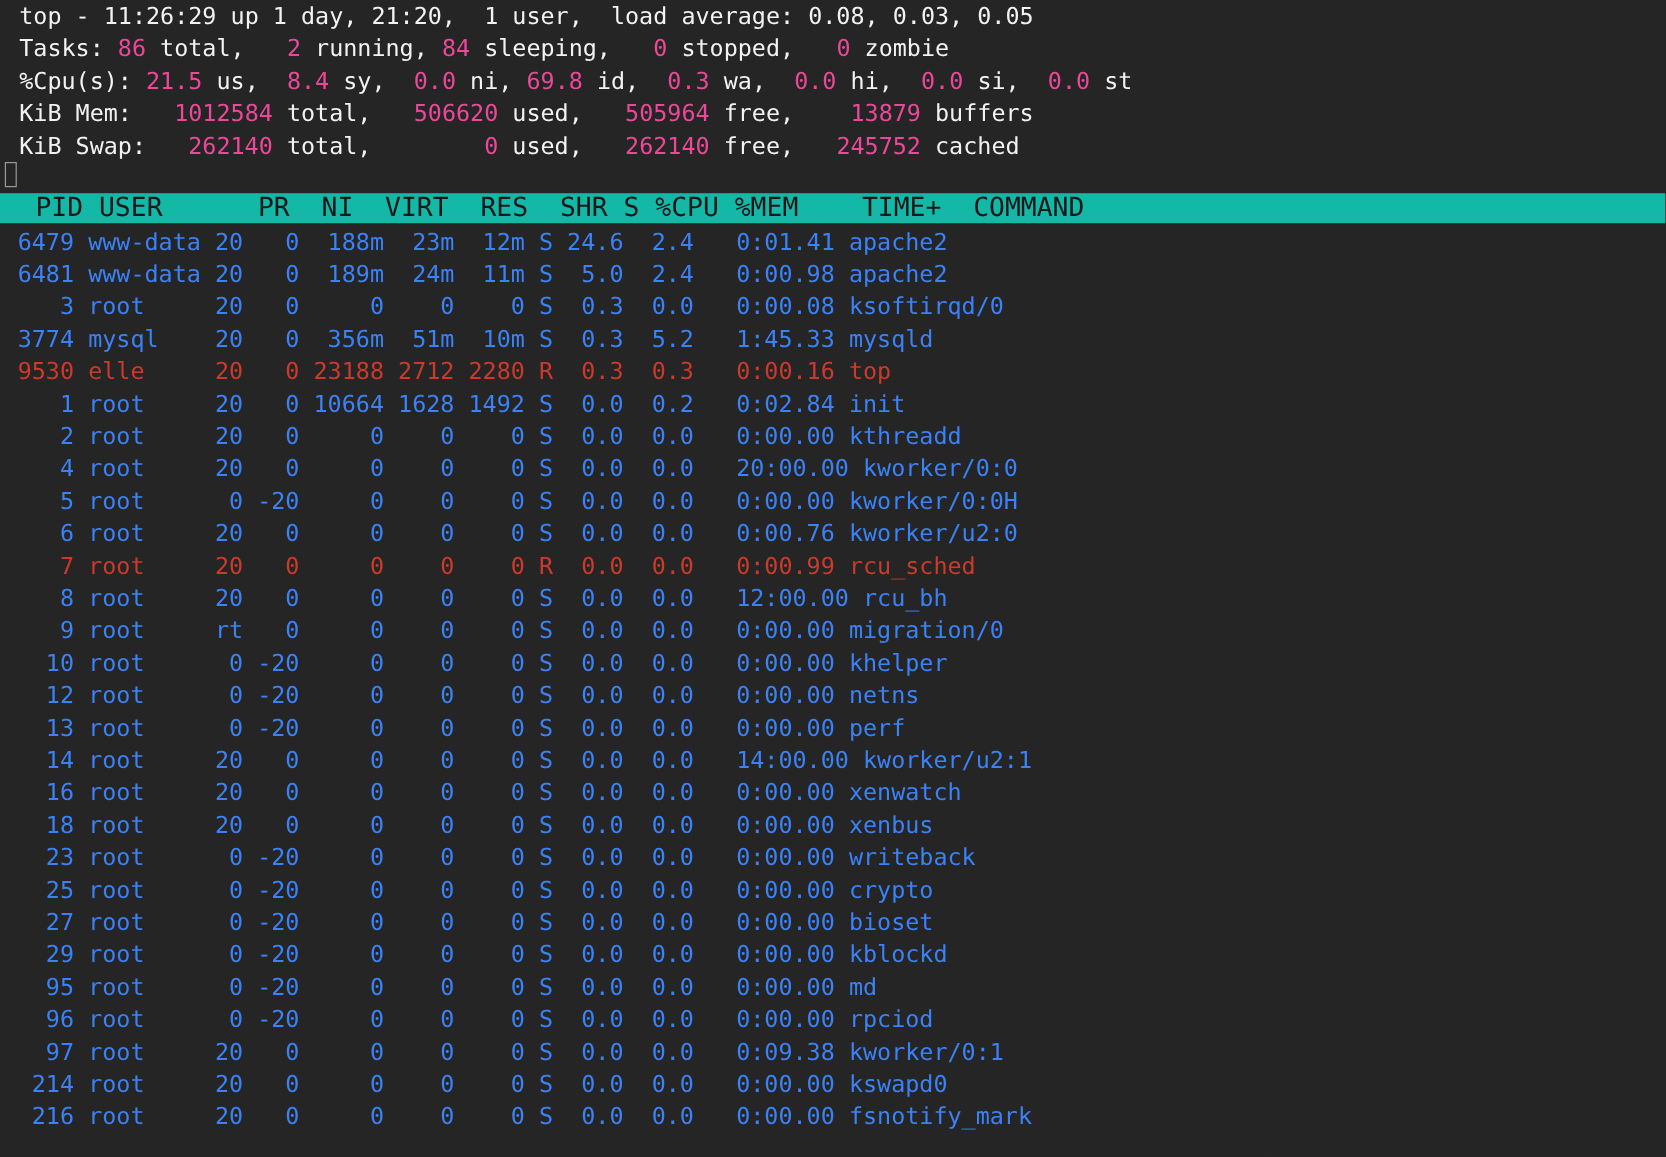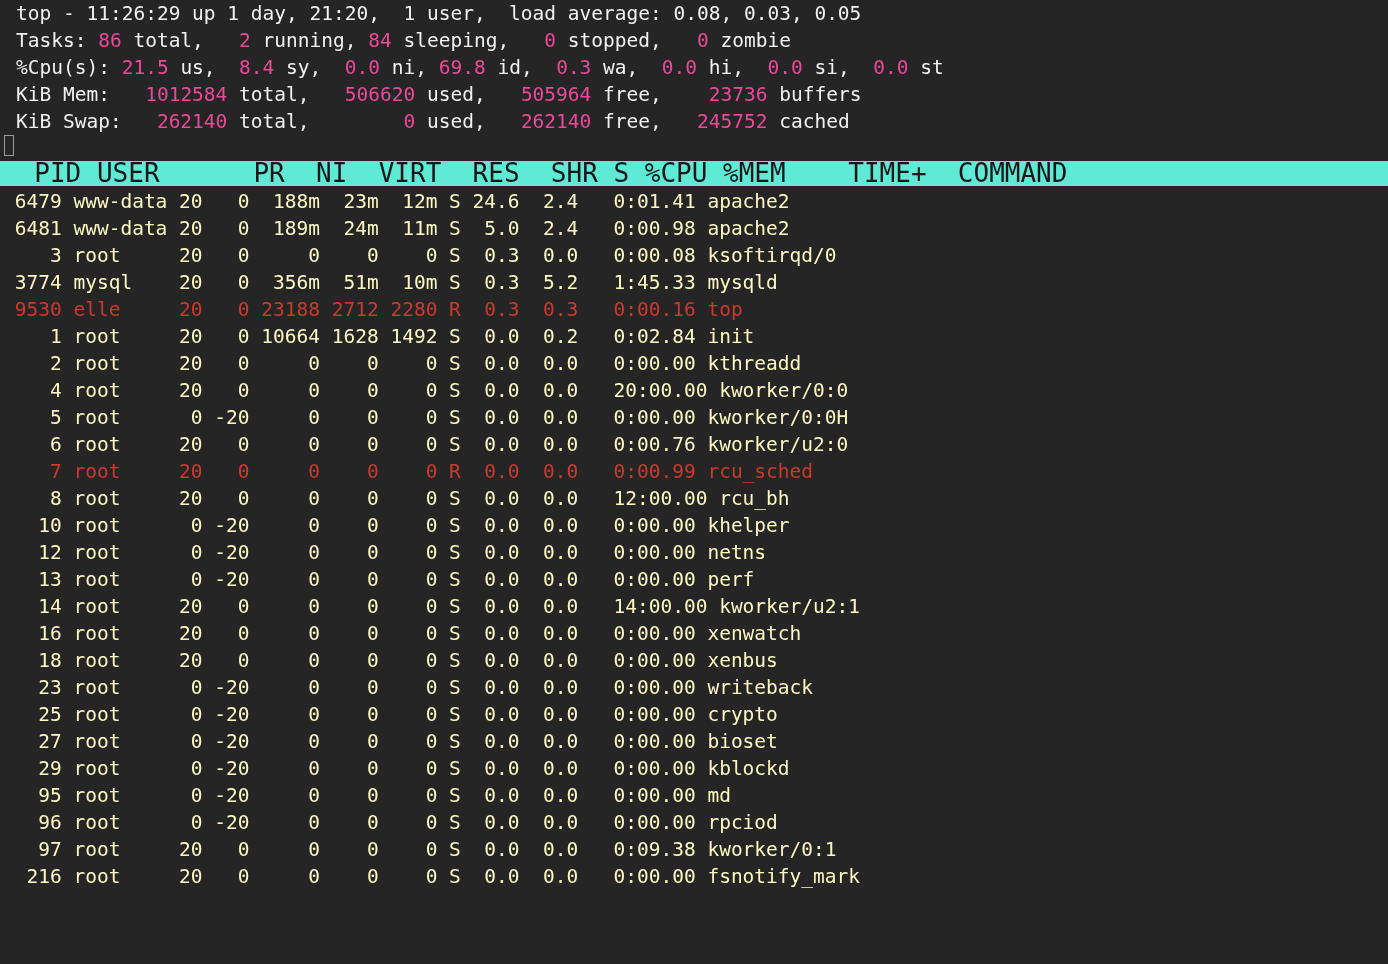--- a/index.html
+++ b/index.html
@@ -58,61 +58,61 @@
     box-sizing: border-box;
   }
 
   
   #colhdr {
     position: absolute;
     top: 161px; left: 0;
     width: 1388px;
     height: 25px;
     line-height: 25px;
-    background: #5eead4;
+    background: #14b8a6;
     color: #17171a;
-    font-size: 26px;
+    font-size: 22px;
     white-space: pre;
     padding-left: 3px;
     box-sizing: border-box;
     font-family: "DejaVu Sans Mono", "Liberation Mono", monospace;
   }
 
   
   #proclist {
     position: absolute;
     top: 188px; left: 0;
     width: 1388px;
   }
   .prow {
     height: 27px;
     line-height: 27px;
     font-size: 19.5px;
     white-space: pre;
     padding-left: 3px;
     box-sizing: border-box;
-    color: #fef9c3;
+    color: #3b82f6;
     font-family: "DejaVu Sans Mono", "Liberation Mono", monospace;
   }
   .prow.hl { color: #cc3a2c; }
 </style>
 </head>
 <body>
 
 <div id="terminal">
 
   <div id="summary">
 
     <div class="tline"><span class="w">top - </span><span class="w">11:26:29</span><span class="w"> up 1 day, 21:20, </span><span class="w"> 1 user, </span><span class="w"> load average: </span><span class="w">0.08</span><span class="w">, </span><span class="w">0.03</span><span class="w">, </span><span class="w">0.05</span></div>
 
     <div class="tline"><span class="w">Tasks: </span><span class="r">86</span><span class="w"> total, </span><span class="w">  </span><span class="r">2</span><span class="w"> running, </span><span class="r">84</span><span class="w"> sleeping, </span><span class="w">  </span><span class="r">0</span><span class="w"> stopped, </span><span class="w">  </span><span class="r">0</span><span class="w"> zombie</span></div>
 
     <div class="tline"><span class="w">%Cpu(s): </span><span class="r">21.5</span><span class="w"> us, </span><span class="w"> </span><span class="r">8.4</span><span class="w"> sy, </span><span class="w"> </span><span class="r">0.0</span><span class="w"> ni, </span><span class="r">69.8</span><span class="w"> id, </span><span class="w"> </span><span class="r">0.3</span><span class="w"> wa, </span><span class="w"> </span><span class="r">0.0</span><span class="w"> hi, </span><span class="w"> </span><span class="r">0.0</span><span class="w"> si, </span><span class="w"> </span><span class="r">0.0</span><span class="w"> st</span></div>
 
-    <div class="tline"><span class="w">KiB Mem: </span><span class="w">  </span><span class="r">1012584</span><span class="w"> total, </span><span class="w">  </span><span class="r">506620</span><span class="w"> used, </span><span class="w">  </span><span class="r">505964</span><span class="w"> free, </span><span class="w">   </span><span class="r">23736</span><span class="w"> buffers</span></div>
+    <div class="tline"><span class="w">KiB Mem: </span><span class="w">  </span><span class="r">1012584</span><span class="w"> total, </span><span class="w">  </span><span class="r">506620</span><span class="w"> used, </span><span class="w">  </span><span class="r">505964</span><span class="w"> free, </span><span class="w">   </span><span class="r">13879</span><span class="w"> buffers</span></div>
 
     <div class="tline"><span class="w">KiB Swap: </span><span class="w">  </span><span class="r">262140</span><span class="w"> total, </span><span class="w">       </span><span class="r">0</span><span class="w"> used, </span><span class="w">  </span><span class="r">262140</span><span class="w"> free, </span><span class="w">  </span><span class="r">245752</span><span class="w"> cached</span></div>
 
   </div>
 
   <div id="cursor-line">
     <div id="cursor-block"></div>
   </div>
 
   <div id="colhdr">  PID USER      PR  NI  VIRT  RES  SHR S %CPU %MEM    TIME+  COMMAND</div>
@@ -123,29 +123,31 @@
       <div class="prow">    3 root     20   0     0    0    0 S  0.3  0.0   0:00.08 ksoftirqd/0</div>
       <div class="prow"> 3774 mysql    20   0  356m  51m  10m S  0.3  5.2   1:45.33 mysqld</div>
       <div class="prow hl"> 9530 elle     20   0 23188 2712 2280 R  0.3  0.3   0:00.16 top</div>
       <div class="prow">    1 root     20   0 10664 1628 1492 S  0.0  0.2   0:02.84 init</div>
       <div class="prow">    2 root     20   0     0    0    0 S  0.0  0.0   0:00.00 kthreadd</div>
       <div class="prow">    4 root     20   0     0    0    0 S  0.0  0.0   20:00.00 kworker/0:0</div>
       <div class="prow">    5 root      0 -20     0    0    0 S  0.0  0.0   0:00.00 kworker/0:0H</div>
       <div class="prow">    6 root     20   0     0    0    0 S  0.0  0.0   0:00.76 kworker/u2:0</div>
       <div class="prow hl">    7 root     20   0     0    0    0 R  0.0  0.0   0:00.99 rcu_sched</div>
       <div class="prow">    8 root     20   0     0    0    0 S  0.0  0.0   12:00.00 rcu_bh</div>
+      <div class="prow">    9 root     rt   0     0    0    0 S  0.0  0.0   0:00.00 migration/0</div>
       <div class="prow">   10 root      0 -20     0    0    0 S  0.0  0.0   0:00.00 khelper</div>
       <div class="prow">   12 root      0 -20     0    0    0 S  0.0  0.0   0:00.00 netns</div>
       <div class="prow">   13 root      0 -20     0    0    0 S  0.0  0.0   0:00.00 perf</div>
       <div class="prow">   14 root     20   0     0    0    0 S  0.0  0.0   14:00.00 kworker/u2:1</div>
       <div class="prow">   16 root     20   0     0    0    0 S  0.0  0.0   0:00.00 xenwatch</div>
       <div class="prow">   18 root     20   0     0    0    0 S  0.0  0.0   0:00.00 xenbus</div>
       <div class="prow">   23 root      0 -20     0    0    0 S  0.0  0.0   0:00.00 writeback</div>
       <div class="prow">   25 root      0 -20     0    0    0 S  0.0  0.0   0:00.00 crypto</div>
       <div class="prow">   27 root      0 -20     0    0    0 S  0.0  0.0   0:00.00 bioset</div>
       <div class="prow">   29 root      0 -20     0    0    0 S  0.0  0.0   0:00.00 kblockd</div>
       <div class="prow">   95 root      0 -20     0    0    0 S  0.0  0.0   0:00.00 md</div>
       <div class="prow">   96 root      0 -20     0    0    0 S  0.0  0.0   0:00.00 rpciod</div>
       <div class="prow">   97 root     20   0     0    0    0 S  0.0  0.0   0:09.38 kworker/0:1</div>
+      <div class="prow">  214 root     20   0     0    0    0 S  0.0  0.0   0:00.00 kswapd0</div>
       <div class="prow">  216 root     20   0     0    0    0 S  0.0  0.0   0:00.00 fsnotify_mark</div>
     </div>
 
 </div>
 
 </body></html>

